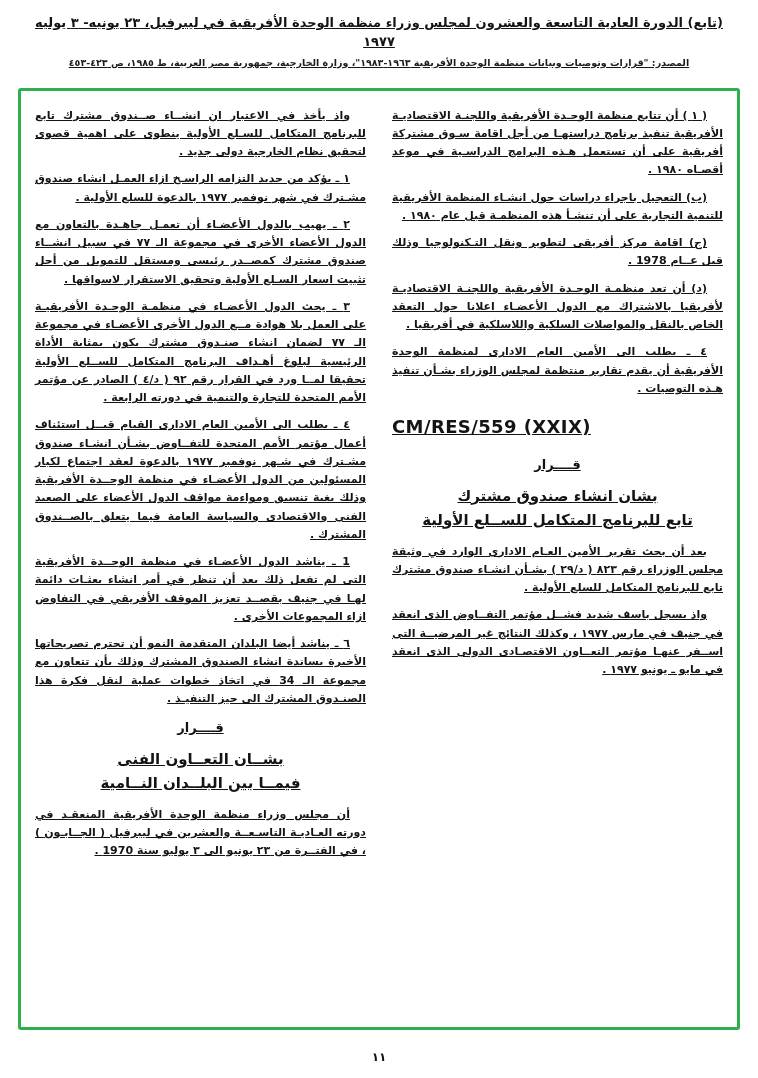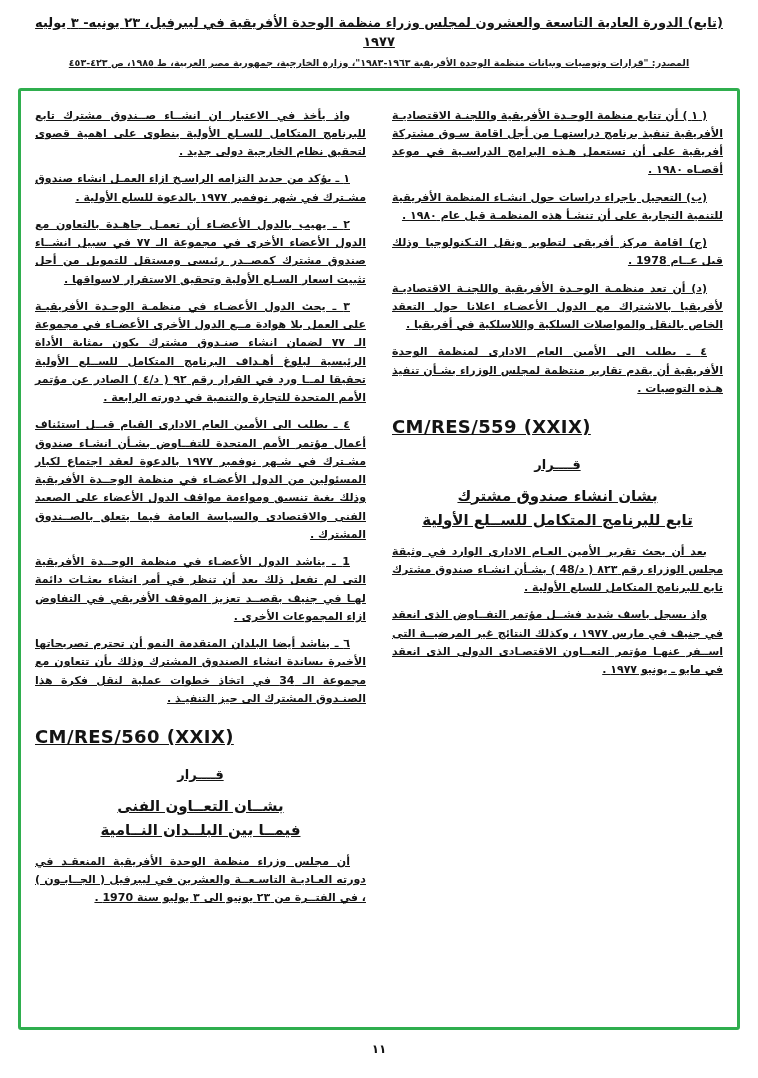--- a/index.html
+++ b/index.html
@@ -54,21 +54,21 @@
     text-indent:0;
   }
   .res-subtitle {
     text-align:center;
     white-space:pre-line;
     font-size:15px;
     margin-bottom:11px;
     text-indent:0;
     line-height:1.6;
   }
-  .page-footer { text-align:center; margin-top:8px; }
+  .page-footer { text-align:center; margin-top:16px; }
   .page-number { display:inline-block; font-size:12px; font-weight:bold; }
 </style>
 </head>
 <body>
 
 <div class="page">
 
   <header class="page-header">
     <div class="header-line1">(تابع) الدورة العادية التاسعة والعشرون لمجلس وزراء منظمة الوحدة الأفريقية في ليبرفيل، ٢٣ يونيه- ٣ يوليه ١٩٧٧</div>
     <div class="header-line2">المصدر: "قرارات وتوصيات وبيانات منظمة الوحدة الأفريقية ١٩٦٣-١٩٨٣"، وزارة الخارجية، جمهورية مصر العربية، ط ١٩٨٥، ص ٤٢٣-٤٥٣</div>
@@ -79,33 +79,32 @@
     <section class="column">
       <p class="para">( ١ ) أن تتابع منظمة الوحـدة الأفريقية واللجنـة الاقتصاديـة الأفريقية تنفيذ برنامج دراستهـا من أجل اقامة سـوق مشتركة أفريقية على أن تستعمل هـذه البرامج الدراسـية في موعد أقصـاه ١٩٨٠ .</p>
       <p class="para">(ب) التعجيل باجراء دراسات حول انشـاء المنظمة الأفريقية للتنمية التجارية على أن تنشـأ هذه المنظمـة قبل عام ١٩٨٠ .</p>
       <p class="para">(ج) اقامة مركز أفريقى لتطوير ونقل التـكنولوجيا وذلك قبل عــام 1978 .</p>
       <p class="para">(د) أن تعد منظمـة الوحـدة الأفريقية واللجنـة الاقتصاديـة لأفريقيا بالاشتراك مع الدول الأعضـاء اعلانا حول التعقد الخاص بالنقل والمواصلات السلكية واللاسلكية في أفريقيا .</p>
       <p class="para">٤ ـ يطلب الى الأمين العام الادارى لمنظمة الوحدة الأفريقية أن يقدم تقارير منتظمة لمجلس الوزراء بشـأن تنفيذ هـذه التوصيات .</p>
       <p class="res-number">CM/RES/559 (XXIX)</p>
       <p class="res-title">قــــرار</p>
       <p class="res-subtitle">بشان انشاء صندوق مشترك
 تابع للبرنامج المتكامل للســلع الأولية</p>
-      <p class="para">بعد أن بحث تقرير الأمين العـام الادارى الوارد في وثيقة مجلس الوزراء رقم ٨٢٣ ( د/48 ) بشـأن انشـاء صندوق مشترك تابع للبرنامج المتكامل للسلع الأولية .</p>
+      <p class="para">بعد أن بحث تقرير الأمين العـام الادارى الوارد في وثيقة مجلس الوزراء رقم ٨٢٣ ( د/٢٩ ) بشـأن انشـاء صندوق مشترك تابع للبرنامج المتكامل للسلع الأولية .</p>
       <p class="para">واذ يسجل باسف شديد فشــل مؤتمر التفــاوض الذى انعقد في جنيف في مارس ١٩٧٧ ، وكذلك النتائج غير المرضيــة التى اســفر عنهـا مؤتمر التعــاون الاقتصـادى الدولى الذى انعقد في مايو ـ يونيو ١٩٧٧ .</p>
     </section>
 
     <section class="column">
       <p class="para">واذ يأخذ في الاعتبار ان انشــاء صــندوق مشترك تابع للبرنامج المتكامل للسـلع الأولية ينطوى على اهمية قصوى لتحقيق نظام الخارجية دولى جديد .</p>
       <p class="para">١ ـ يؤكد من جديد التزامه الراسـخ ازاء العمـل انشاء صندوق مشـترك في شهر نوفمبر ١٩٧٧ بالدعوة للسلع الأولية .</p>
       <p class="para">٢ ـ يهيب بالدول الأعضـاء أن تعمـل جاهـدة بالتعاون مع الدول الأعضاء الأخرى في مجموعة الـ ٧٧ في سبيل انشــاء صندوق مشترك كمصــدر رئيسى ومستقل للتمويل من أجل تثبيت اسعار السـلع الأولية وتحقيق الاستقرار لاسواقها .</p>
       <p class="para">٣ ـ يحث الدول الأعضـاء في منظمـة الوحـدة الأفريقيـة على العمل بلا هوادة مــع الدول الأخرى الأعضـاء في مجموعة الـ ٧٧ لضمان انشاء صنـدوق مشترك يكون بمثابة الأداة الرئيسية لبلوغ أهـداف البرنامج المتكامل للســلع الأولية تحقيقا لمــا ورد في القرار رقم ٩٢ ( د/٤ ) الصادر عن مؤتمر الأمم المتحدة للتجارة والتنمية في دورته الرابعة .</p>
       <p class="para">٤ ـ يطلب الى الأمين العام الادارى القيام قبــل استئناف أعمال مؤتمر الأمم المتحدة للتفــاوض بشـأن انشـاء صندوق مشـترك في شـهر نوفمبر ١٩٧٧ بالدعوة لعقد اجتماع لكبار المسئولين من الدول الأعضـاء في منظمة الوحــدة الأفريقية وذلك بغية تنسيق ومواءمة مواقف الدول الأعضاء على الصعيد الفنى والاقتصادى والسياسة العامة فيما يتعلق بالصــندوق المشترك .</p>
       <p class="para">1 ـ يناشد الدول الأعضـاء في منظمة الوحــدة الأفريقية التى لم تفعل ذلك بعد أن تنظر في أمر انشاء بعثـات دائمة لهـا في جنيف بقصــد تعزيز الموقف الأفريقي في التفاوض ازاء المجموعات الأخرى .</p>
       <p class="para">٦ ـ يناشد أيضا البلدان المتقدمة النمو أن تحترم تصريحاتها الأخيرة بساندة انشاء الصندوق المشترك وذلك بأن تتعاون مع مجموعة الـ 34 في اتخاذ خطوات عملية لنقل فكرة هذا الصنـدوق المشترك الى حيز التنفيـذ .</p>
-      <p class="res-number">CM/RES/560 (XXIX)</p>
       <p class="res-title">قــــرار</p>
       <p class="res-subtitle">بشــان التعــاون الفنى
 فيمــا بين البلــدان النــامية</p>
       <p class="para">أن مجلس وزراء منظمة الوحدة الأفريقية المنعقـد في دورته العـاديـة التاسـعــة والعشرين في ليبرفيل ( الجــابـون ) ، في الفتــرة من ٢٣ يونيو الى ٣ يوليو سنة 1970 .</p>
     </section>
 
   </main>
 
   <footer class="page-footer">
     <div class="page-number">١١</div>

